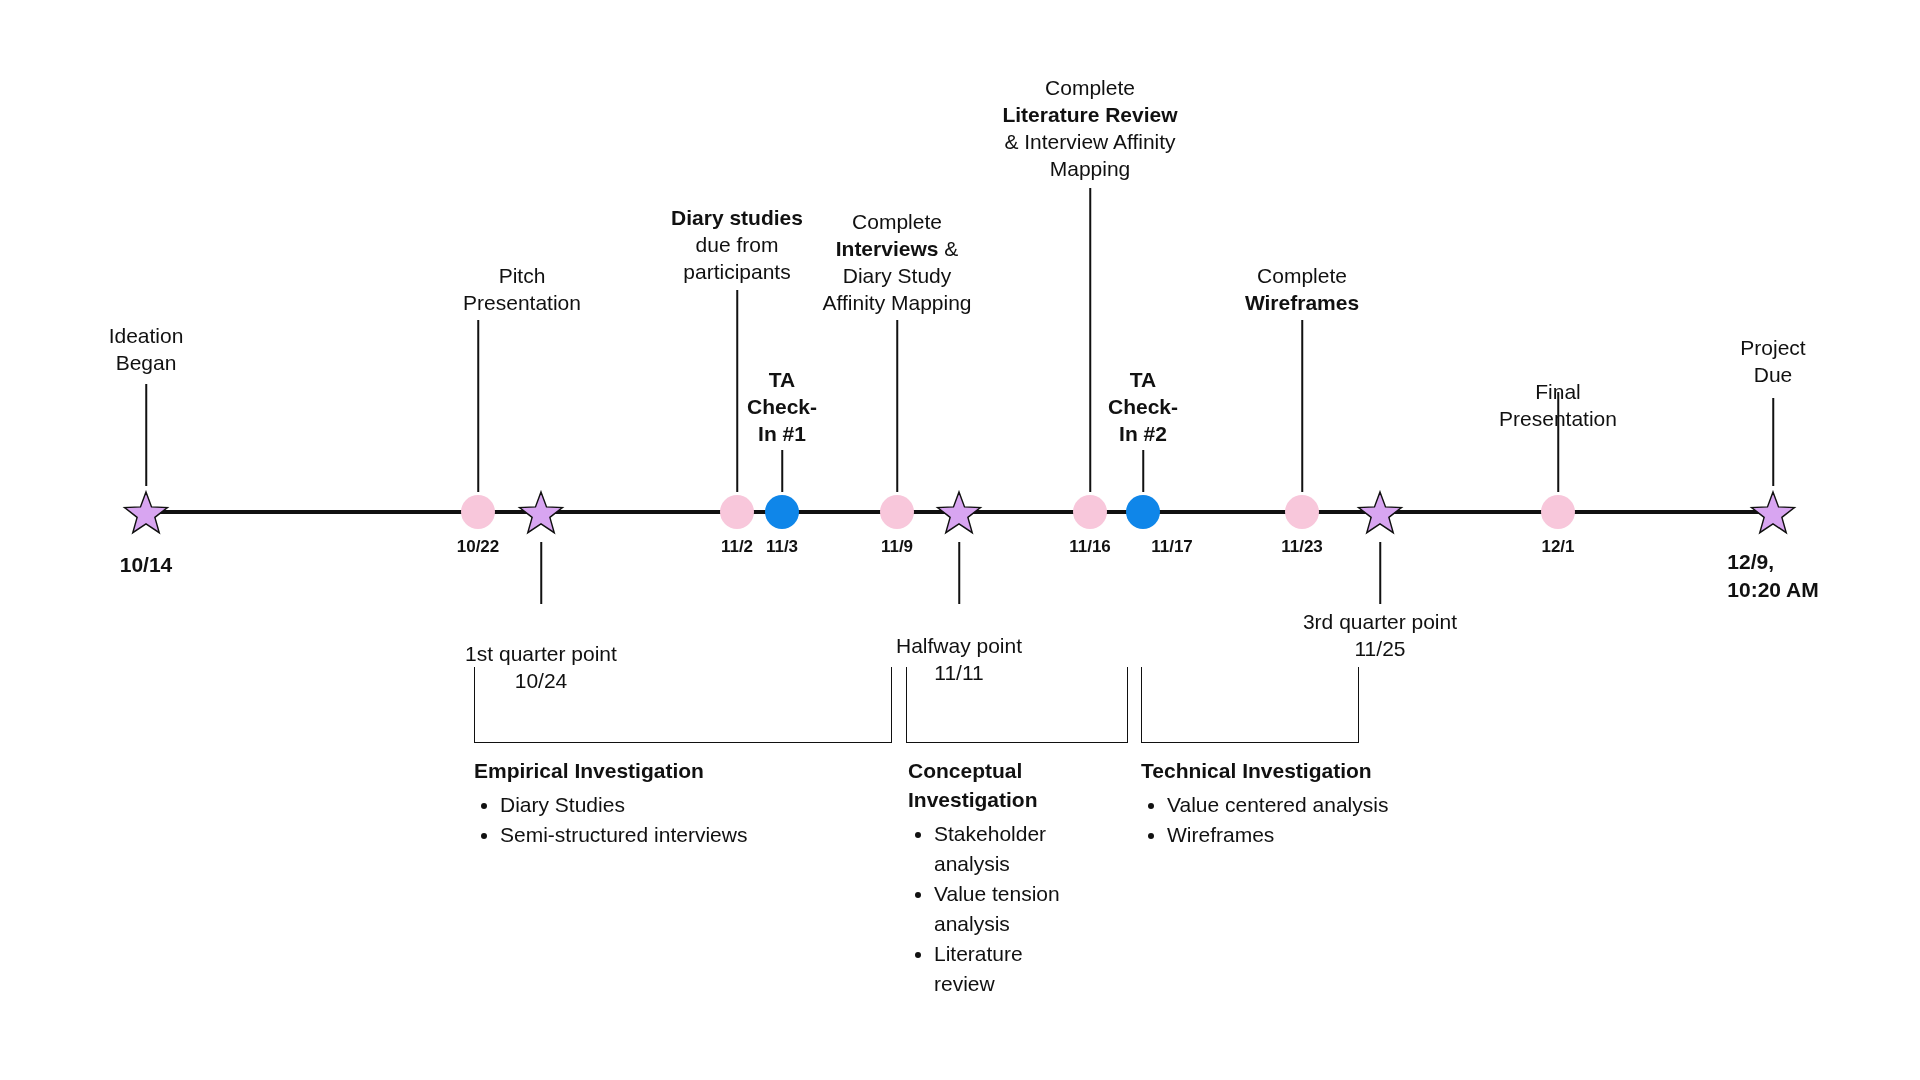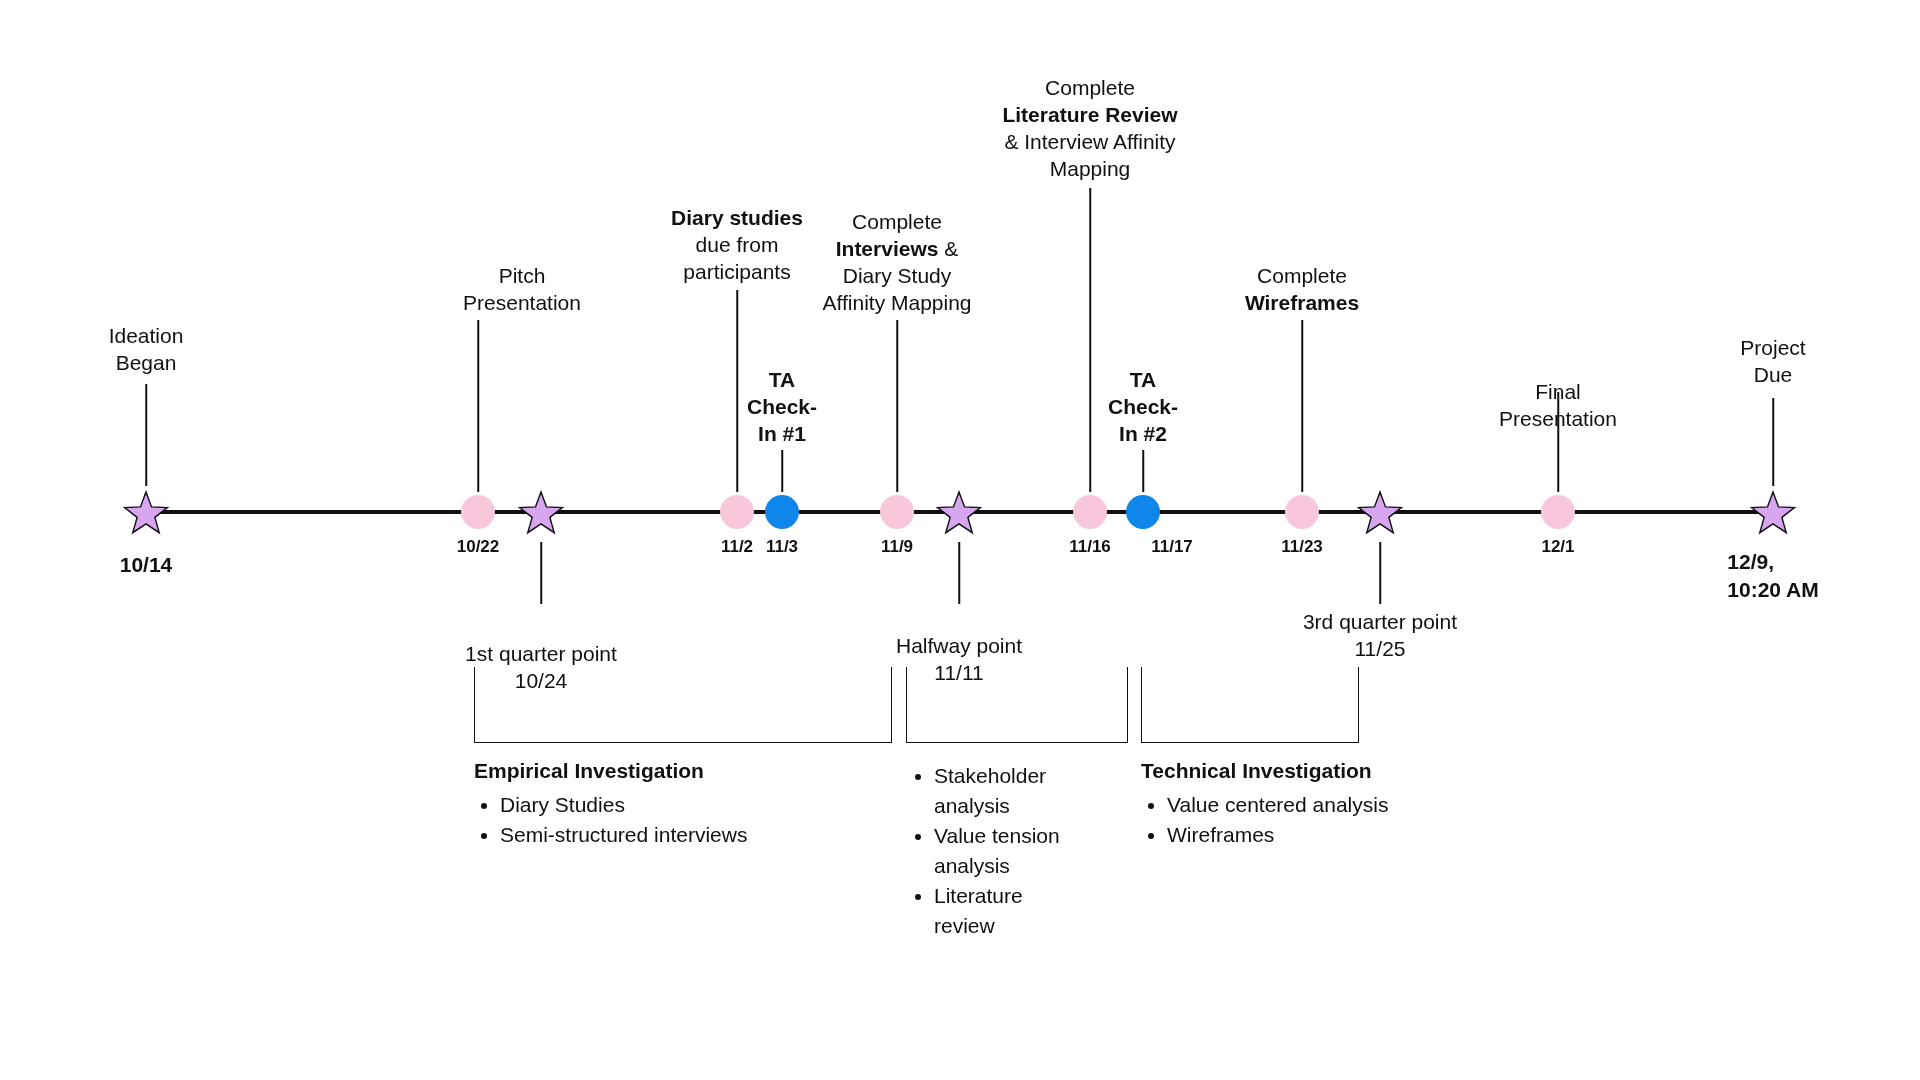--- a/index.html
+++ b/index.html
@@ -158,20 +158,24 @@
 
   <div class="phase" style="left:474px;">
     <div class="ph-title">Empirical Investigation</div>
     <ul>
       <li>Diary Studies</li>
       <li>Semi-structured interviews</li>
     </ul>
   </div>
 
   <div class="phase narrow" style="left:908px;">
+    <div class="ph-title">
+      <div>Conceptual</div>
+      <div>Investigation</div>
+    </div>
     <ul>
       <li>Stakeholder analysis</li>
       <li>Value tension analysis</li>
       <li>Literature review</li>
     </ul>
   </div>
 
   <div class="phase" style="left:1141px;">
     <div class="ph-title">Technical Investigation</div>
     <ul>

